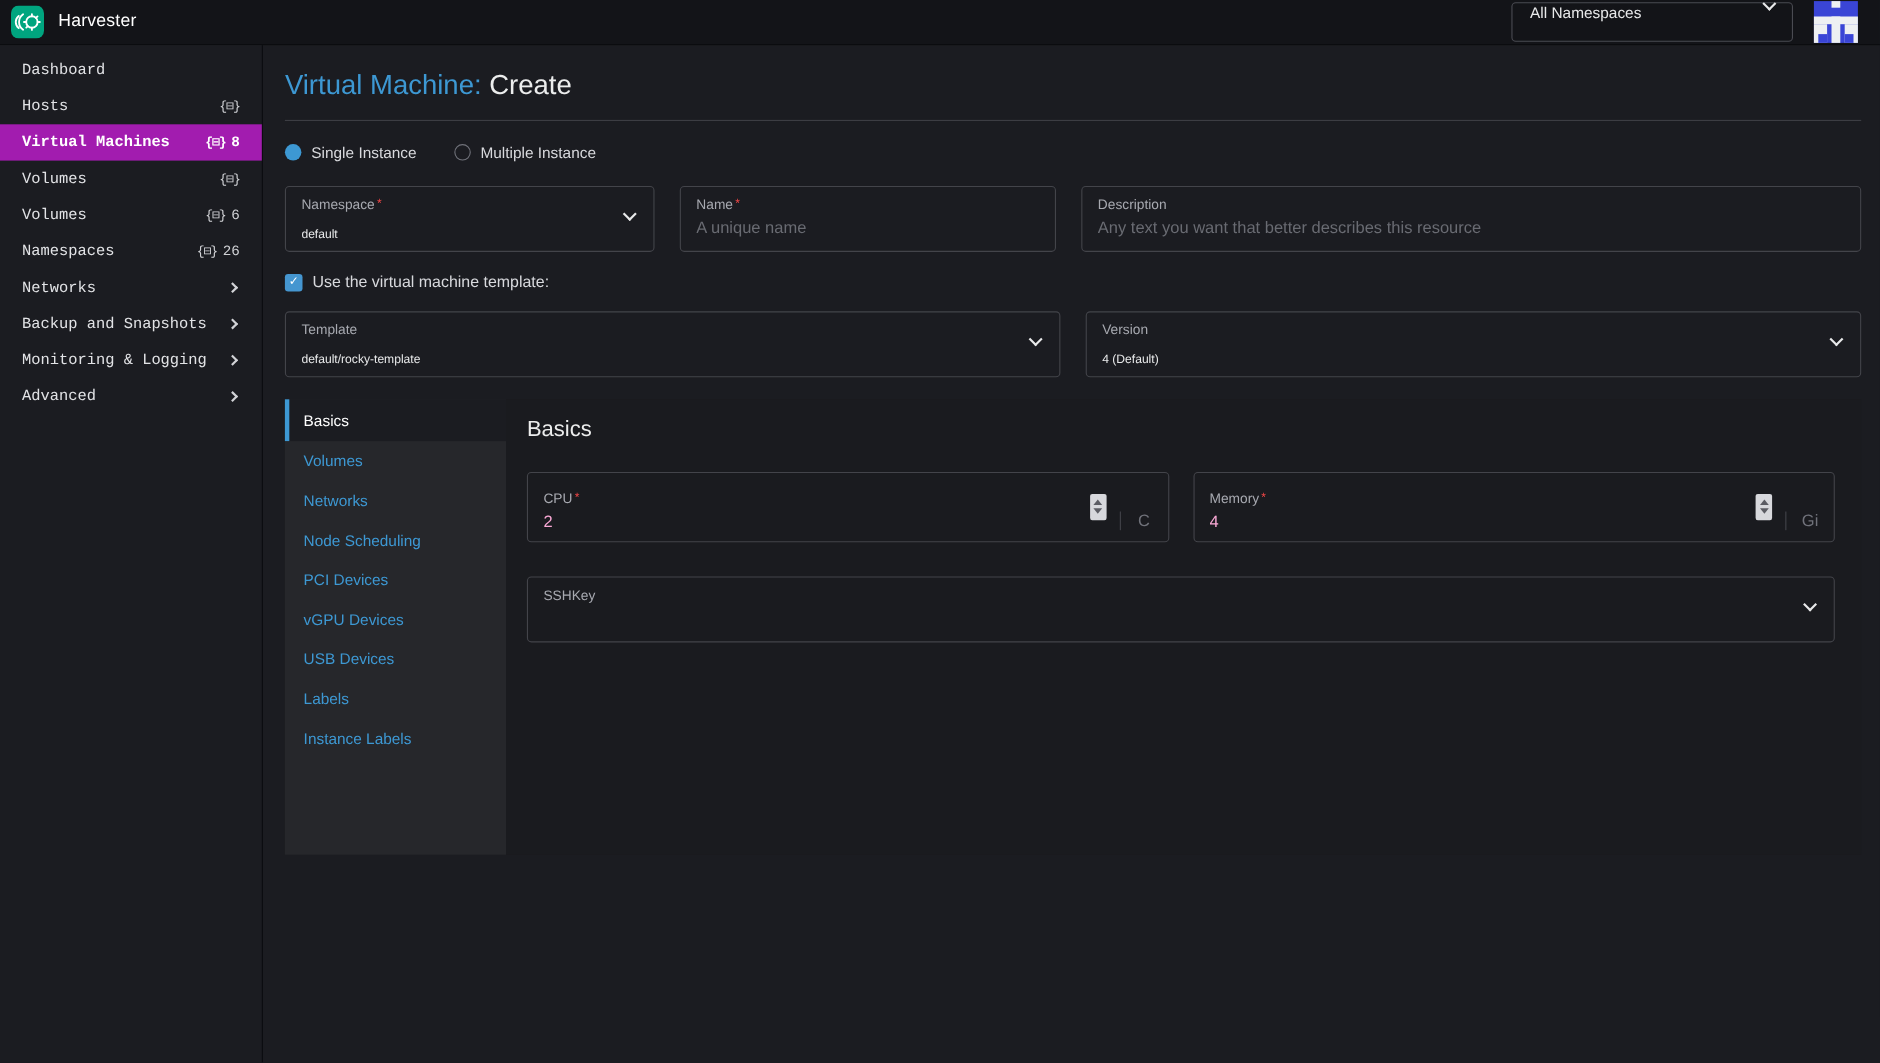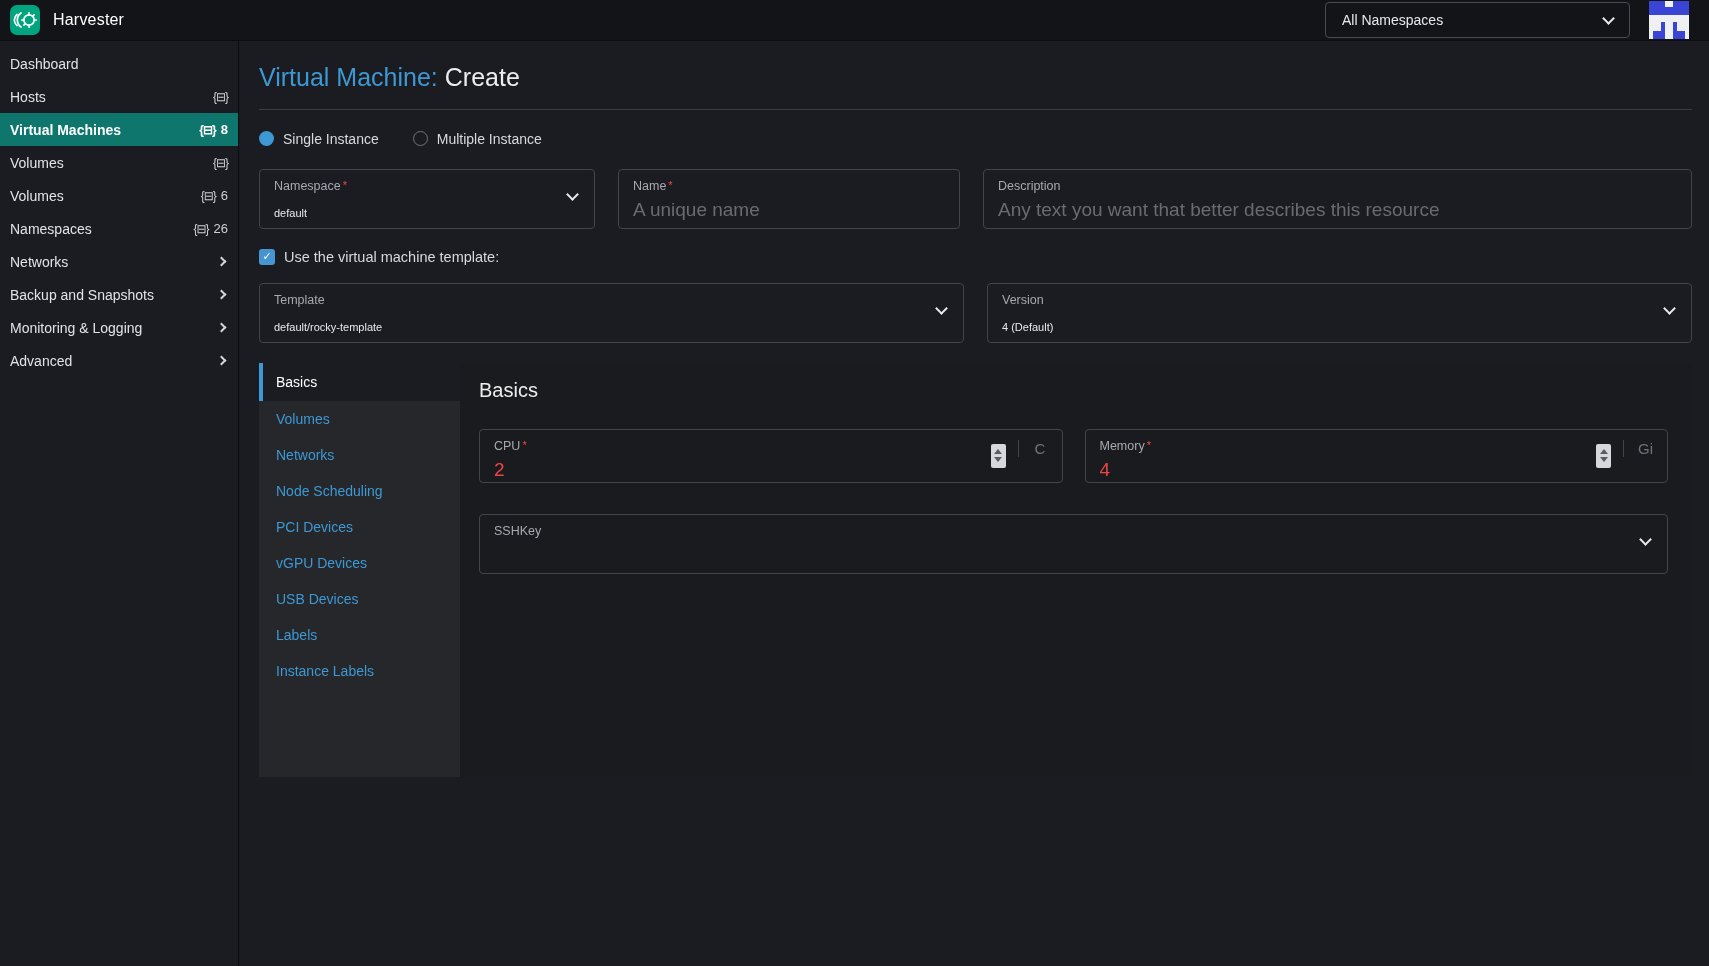--- a/index.html
+++ b/index.html
@@ -14,37 +14,37 @@
   
   .topbar {
     flex:0 0 41px; height:41px; background:#131418;
     border-bottom:1px solid #0b0c0f;
     display:flex; align-items:center; padding:0 19px 0 10px;
   }
   .logo { width:30px; height:30px; flex:0 0 30px; }
   .product { margin-left:13px; font-size:16px; color:#ffffff; letter-spacing:.2px; }
   .spacer { flex:1; }
   .ns-select {
-    width:305px; height:36px; border:1px solid #4a4b52; border-radius:4px;
-    display:flex; align-items:center; padding:0 16px; margin-right:18px;
+    width:256px; height:36px; border:1px solid #4a4b52; border-radius:4px;
+    display:flex; align-items:flex-start; padding:0 16px; margin-right:18px;
     font-size:14px; color:#e8e9ea; cursor:pointer; background:transparent;
   }
   .chev { display:inline-block; width:9px; height:9px; border-right:2px solid #e8e9ea; border-bottom:2px solid #e8e9ea; }
   .chev.down { transform:rotate(45deg); margin-top:-4px; }
   .chev.right { width:7px; height:7px; transform:rotate(-45deg); border-color:#d2d3d7; }
   .ns-select .chev { margin-left:auto; }
   .avatar { width:42px; height:38px; flex:0 0 42px; }
 
   
   .shell { display:flex; flex:1; min-height:0; }
 
   
   .sidebar { width:239px; flex:0 0 239px; background:#1b1c21; border-right:1px solid #0b0c0f; padding-top:6px; }
-  .nav-item { height:33px; display:flex; align-items:center; padding:0 10px; color:#e2e3e6; cursor:pointer; }
-  .nav-item.active { background:#0f766e; color:#ffffff; font-weight:bold; }
+  .nav-item { height:33px; display:flex; align-items:center; padding:0 20px; color:#e2e3e6; cursor:pointer;font-family:Liberation Mono, monospace; }
+  .nav-item.active { background:#a21caf; color:#ffffff; font-weight:bold; }
   .nav-right { margin-left:auto; display:flex; align-items:center; gap:5px; color:#cfd0d4; }
   .nav-item.active .nav-right { color:#ffffff; }
   .counter-glyph { font-size:12px; letter-spacing:-1px; }
   .nav-count { font-size:13px; }
   .nav-item .chev.right { margin-left:auto; margin-right:3px; }
 
   
   .main { flex:1; min-width:0; padding:0 17px 0 20px; }
   .page-title { margin-top:22px; font-size:25px; font-weight:400; }
   .page-title .resource { color:#3d98d3; }
@@ -63,21 +63,21 @@
   .fbox {
     border:1px solid #43444a; border-radius:4px; height:60px;
     padding:9px 14px; position:relative; background:transparent;
   }
   .fbox .flabel { font-size:12.5px; color:#a7a9b0; }
   .req { color:#f64747; font-size:11px; vertical-align:top; margin-left:2px; }
   .fbox .fvalue { font-size:11px; color:#e8e9ea; margin-top:14px; white-space:nowrap; }
   .fbox input {
     display:block; width:100%; margin-top:6px; padding:0;
     background:transparent; border:none; outline:none;
-    font-family:"Liberation Sans", sans-serif; font-size:19px; color:#ef4444;
+    font-family:"Liberation Sans", sans-serif; font-size:15px; color:#f9a8d4;
   }
   .fbox input::placeholder { color:#696b72; opacity:1; }
   .fbox .chev.down.field { position:absolute; right:17px; top:24px; }
   .w-namespace { width:336px; flex:0 0 336px; }
   .w-name { width:342px; flex:0 0 342px; }
   .grow { flex:1; }
 
   .checkbox-row { margin-top:20px; display:flex; align-items:center; gap:9px; color:#d8d9dd; font-size:14.5px; cursor:pointer; }
   .checkbox {
     width:16px; height:16px; border-radius:3px; background:#4596d0;
@@ -87,21 +87,21 @@
 
   
   .tab-section { margin-top:20px; display:flex; min-height:414px; align-items:stretch; }
   .subnav { width:201px; flex:0 0 201px; background:#26272b; padding-bottom:14px; }
   .tab { font-size:14px; line-height:20px; color:#3d98d3; padding:8px 16px 8px 17px; cursor:pointer; }
   .tab.active { color:#ffffff; background:#1b1c21; border-left:4px solid #3d98d3; padding:9px 16px 9px 13px; }
   .tab-content { flex:1; min-width:0; padding:0 24px 0 19px; background:#1a1b1f; }
   .tab-heading { margin-top:16px; font-size:20px; font-weight:400; color:#eceded; }
 
   .basics-row { display:flex; gap:22px; margin-top:27px; }
-  .unit-box { flex:1; display:flex; align-items:flex-start; padding:0; height:54px; }
+  .unit-box { flex:1; display:flex; align-items:flex-end; padding:0; height:64px; }
   .unit-main { flex:1; padding:9px 0 9px 14px; min-width:0; }
   .spinner {
     width:15px; height:24px; background:#d7d8dc; border-radius:2px; align-self:center;
     display:flex; flex-direction:column; align-items:center; justify-content:center; gap:3px;
     margin-right:12px; cursor:pointer;
   }
   .spin-up { width:0; height:0; border-left:4px solid transparent; border-right:4px solid transparent; border-bottom:5px solid #5b5c63; }
   .spin-down { width:0; height:0; border-left:4px solid transparent; border-right:4px solid transparent; border-top:5px solid #5b5c63; }
   .suffix {
     border-left:1px solid #43444a; margin:10px 0; width:44px;

